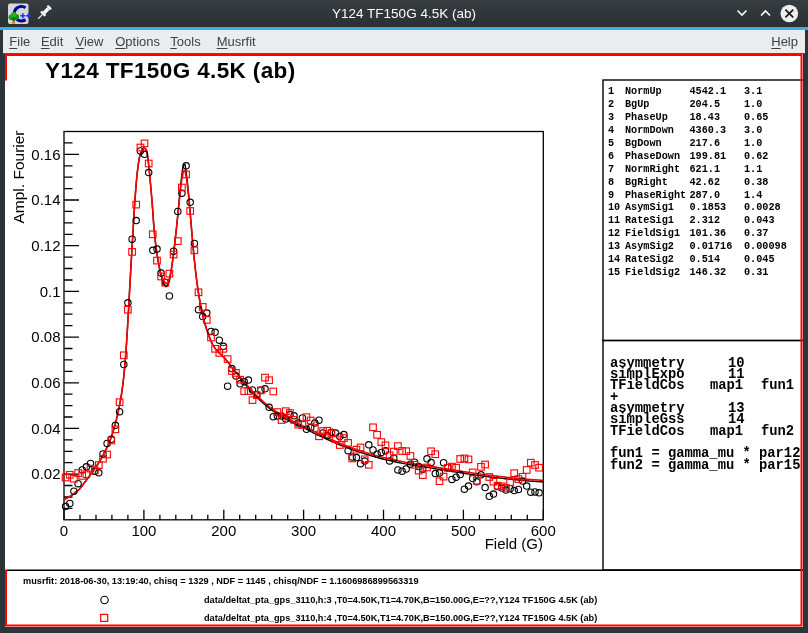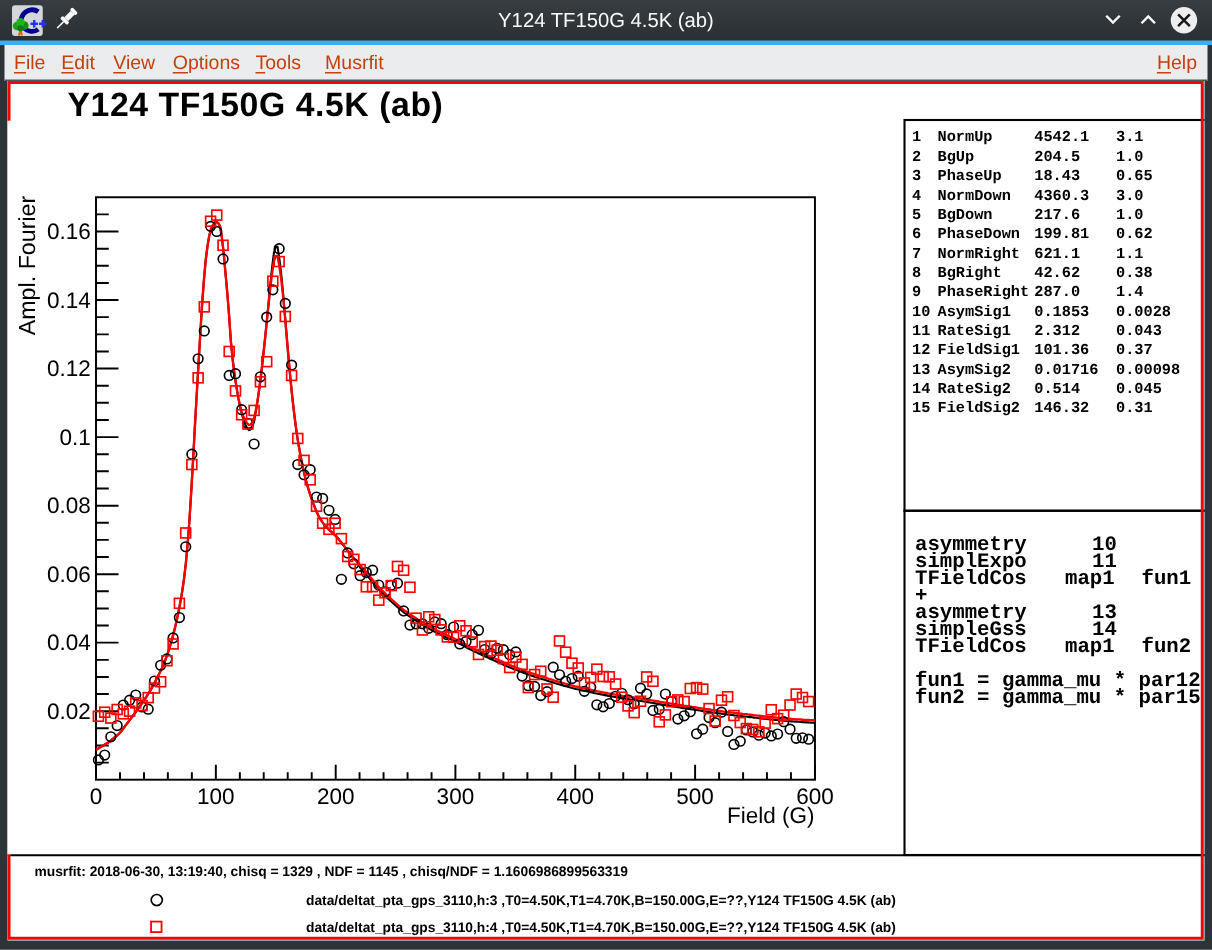--- a/index.html
+++ b/index.html
@@ -2,21 +2,21 @@
 <html><head><meta charset="utf-8"><style>
 html,body{margin:0;padding:0;width:808px;height:633px;overflow:hidden;
 background:#2e3338;font-family:"Liberation Sans",sans-serif;}
 #titlebar{position:absolute;left:0;top:0;width:808px;height:27.2px;
 background:linear-gradient(#383d42,#2a2f33);}
 #accent{position:absolute;left:0;top:27.2px;width:808px;height:2.4px;background:#3daee9;}
 #wtitle{position:absolute;left:0;top:0;width:808px;text-align:center;line-height:27px;
 font-size:13.5px;color:#fbfbfb;}
 #menubar{position:absolute;left:3px;top:29.6px;width:802px;height:24px;background:#ebeced;
 border-bottom:1px solid #53575b;box-sizing:border-box;}
-.mi{position:absolute;top:0;font-size:13px;color:#c2410c;line-height:24px;}
+.mi{position:absolute;top:0;font-size:13px;color:#404040;line-height:24px;}
 #canvas{position:absolute;left:5px;top:54px;width:798px;height:573px;background:#fff;}
 u{text-decoration-thickness:1px;text-underline-offset:2px;}
 </style></head>
 <body>
 <div id="titlebar"></div>
 <div id="wtitle">Y124 TF150G 4.5K (ab)</div>
 <svg width="60" height="27" style="position:absolute;left:0;top:0">
   <rect x="8" y="3.5" width="20.5" height="20.5" rx="2" fill="#d5d6d7"></rect>
   <path d="M 25.5 7.8 A 7.2 7.2 0 1 0 25.5 19.6" fill="none" stroke="#000091" stroke-width="3.2"></path>
   <path d="M20.3 15.8 h5 M22.8 13.3 v5 M26 15.8 h5 M28.5 13.3 v5" stroke="#2233e8" stroke-width="1.6" fill="none"></path>

